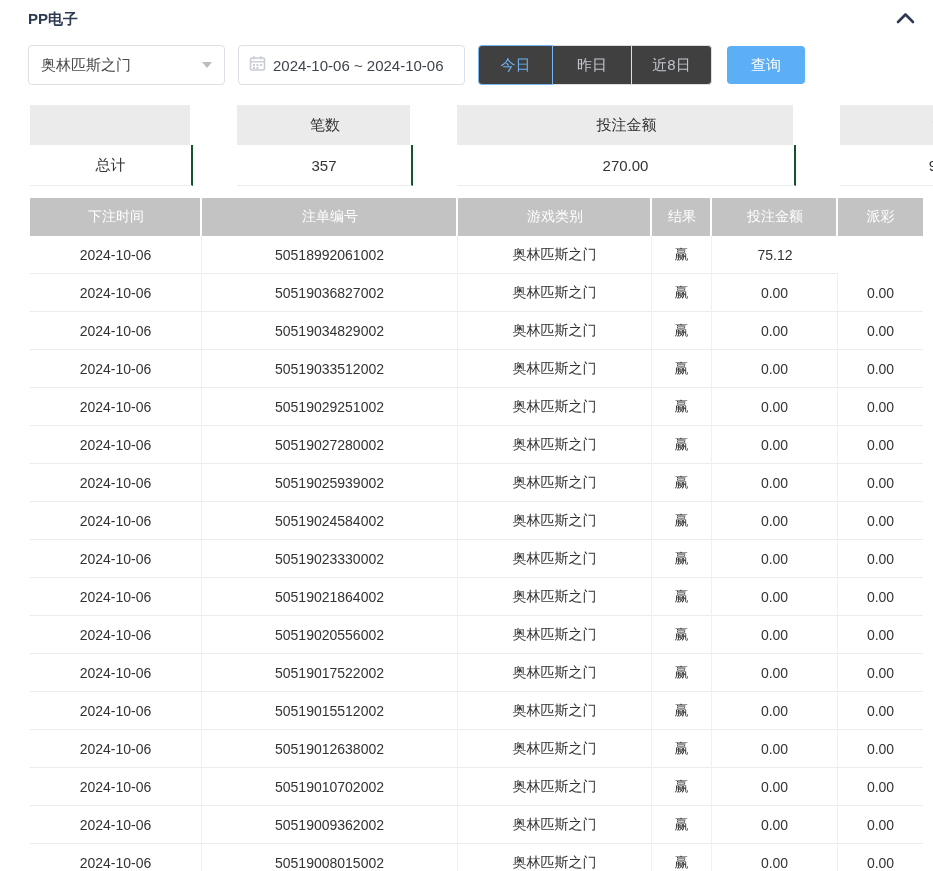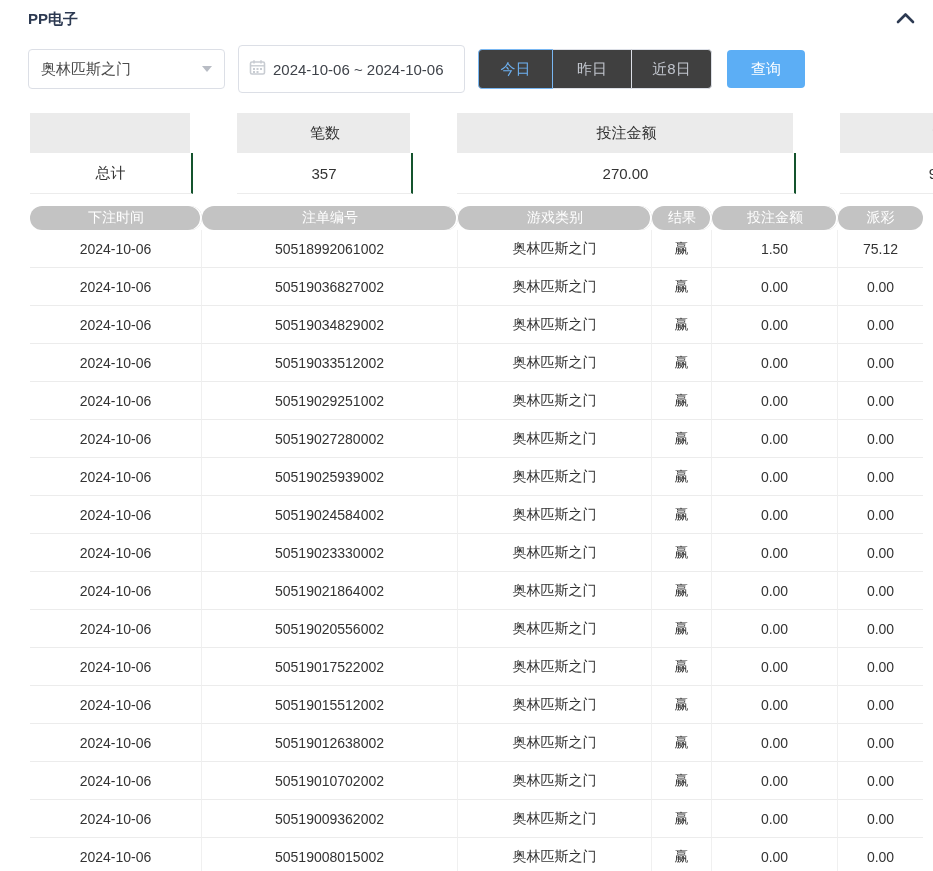--- a/index.html
+++ b/index.html
@@ -35,21 +35,21 @@
     width:197px;height:40px;border:1px solid var(--field-border);border-radius:4px;
     display:flex;align-items:center;justify-content:space-between;
     padding:0 12px;cursor:pointer;background:#fff;
   }
   .select-box .value{font-size:15px;color:#4a4a4a;}
   .caret-down{
     width:0;height:0;border-left:5px solid transparent;border-right:5px solid transparent;
     border-top:6px solid #b8bcc4;
   }
   .date-box{
-    width:227px;height:48px;border:1px solid var(--field-border);border-radius:4px;
+    width:227px;height:40px;border:1px solid var(--field-border);border-radius:4px;
     display:flex;align-items:center;gap:7px;
     padding:0 10px;margin-left:13px;cursor:pointer;background:#fff;
   }
   .date-box .value{font-size:15px;color:#3f434a;white-space:nowrap;}
   .btn-group{display:flex;margin-left:13px;}
   .quick-btn{
     height:40px;background:#404040;border:1px solid var(--field-border);
     color:var(--muted-text);font-size:15px;cursor:pointer;
     font-family:inherit;
   }
@@ -77,24 +77,24 @@
   .summary-body .cell{
     background:#fff;height:41px;border-bottom:1px solid var(--line);
     display:flex;align-items:center;justify-content:center;
     font-size:15px;color:#333;border-right:2px solid #14532d;
   }
   .summary-body .cell:last-child{border-right:none;}
   
   .bet-table{margin:12px 10px 0 30px;width:893px;}
   .bet-grid{display:grid;grid-template-columns:172px 256px 194px 60px 126px 85px;}
   .bet-head .cell{
-    background:var(--table-header-bg);height:24px;
+    background:var(--table-header-bg);height:38px;
     display:flex;align-items:center;justify-content:center;
     font-size:14px;color:#fff;box-shadow:inset -2px 0 0 #fff;
-    white-space:nowrap;overflow:hidden;border-radius:16px;
+    white-space:nowrap;overflow:hidden;
   }
   .bet-head .cell:last-child{box-shadow:none;}
   .bet-row .cell{
     background:#fff;height:38px;border-bottom:1px solid var(--line);
     border-right:1px solid #f0f0f0;
     display:flex;align-items:center;justify-content:center;
     font-size:14px;color:#333;white-space:nowrap;
   }
   .bet-row .cell:last-child{border-right:none;}
 </style>
@@ -164,21 +164,20 @@
     <div class="cell">结果</div>
     <div class="cell">投注金额</div>
     <div class="cell">派彩</div>
   </div>
   <div id="bet-table-body">
   <div class="bet-grid bet-row">
     <div class="cell">2024-10-06</div>
     <div class="cell">50518992061002</div>
     <div class="cell">奥林匹斯之门</div>
     <div class="cell">赢</div>
-    <div class="cell">1.50</div>
     <div class="cell">75.12</div>
   </div>
 
   <div class="bet-grid bet-row">
     <div class="cell">2024-10-06</div>
     <div class="cell">50519036827002</div>
     <div class="cell">奥林匹斯之门</div>
     <div class="cell">赢</div>
     <div class="cell">0.00</div>
     <div class="cell">0.00</div>

